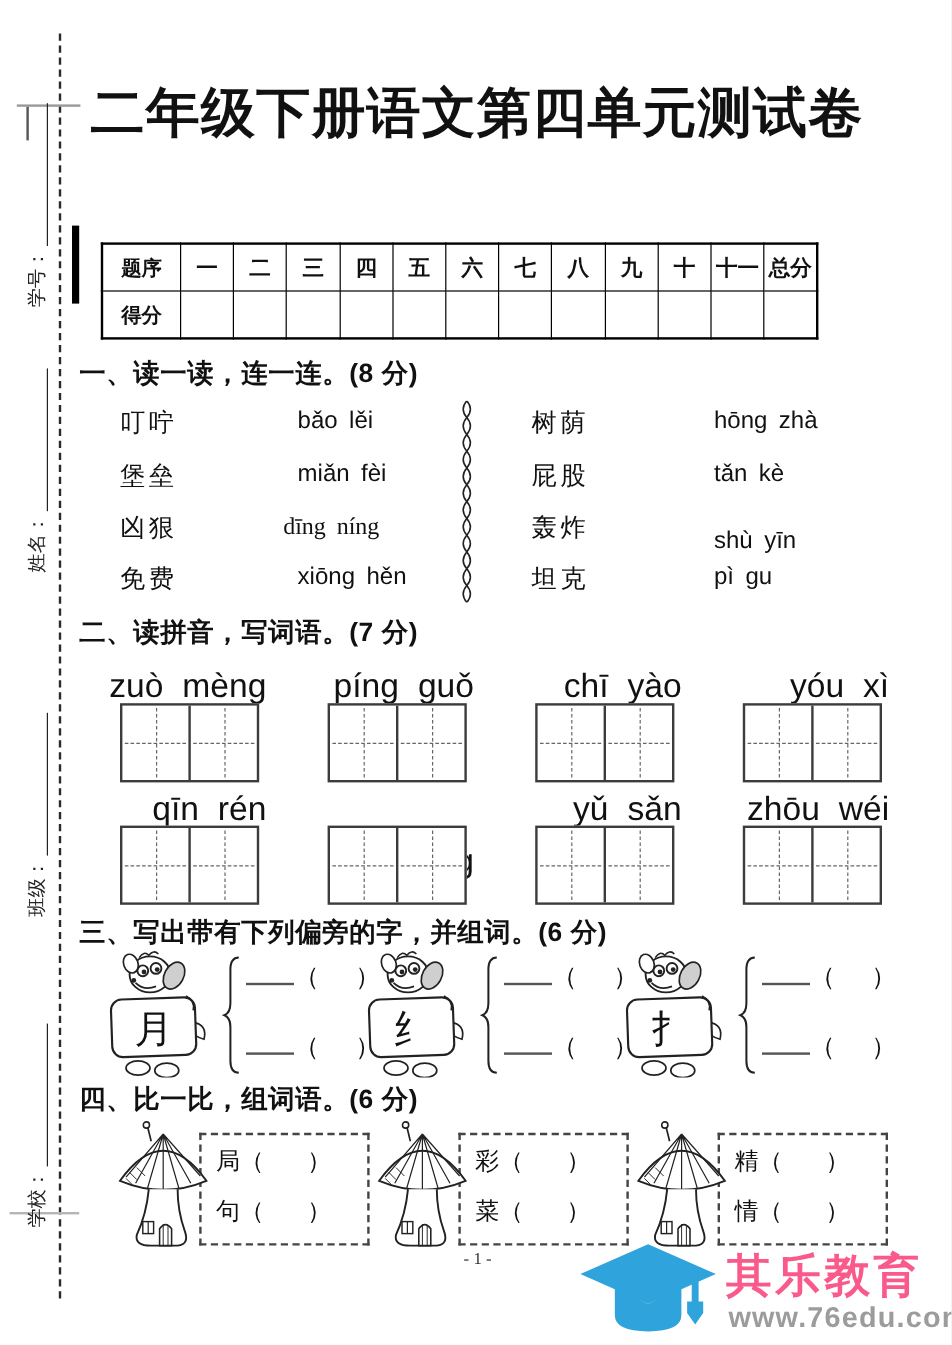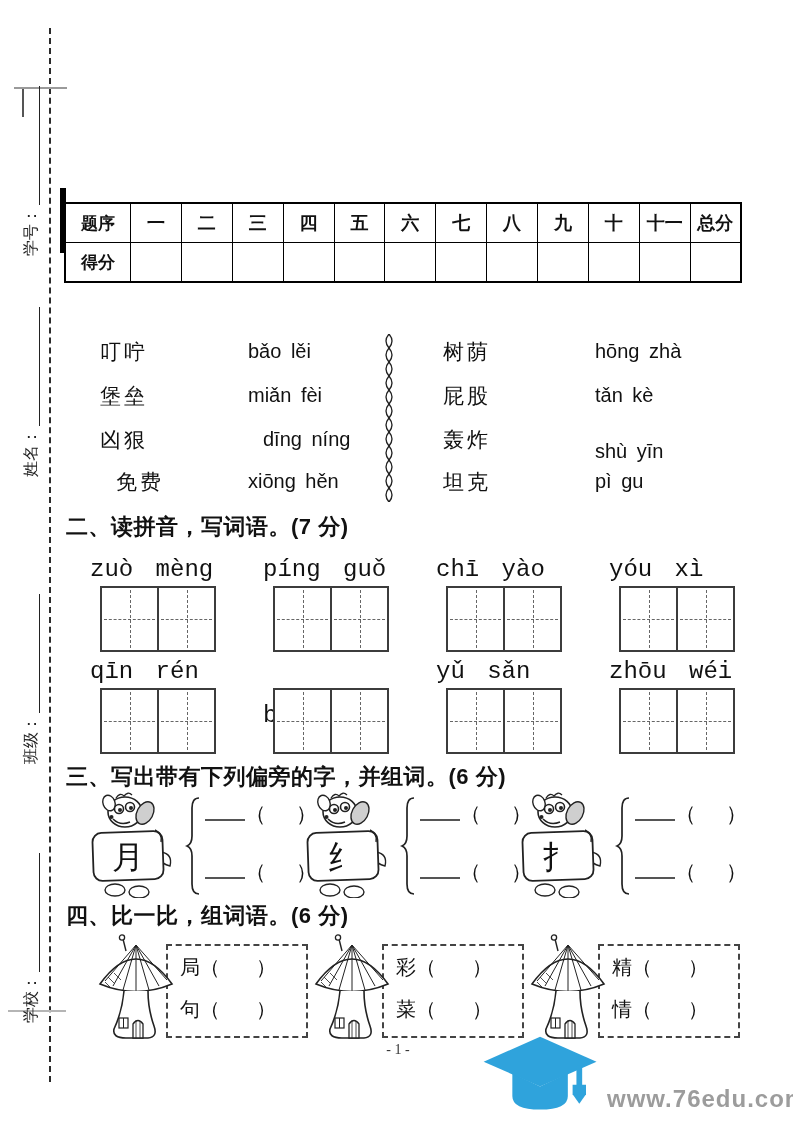--- a/index.html
+++ b/index.html
@@ -18,38 +18,38 @@
   .side-field .sline{flex:1;border-bottom:1.6px solid #222;height:14px;margin-left:3px;margin-bottom:2px;}
 
   
   .doc-title{position:absolute;left:70px;top:64px;width:655px;text-align:center;
              font-size:45px;font-weight:bold;letter-spacing:1px;}
   .doc-subtitle{position:absolute;left:70px;top:147px;width:655px;text-align:center;
                 font-size:20px;font-weight:bold;}
   .doc-subtitle span{margin:0 18px;}
 
   
-  table.score{position:absolute;left:64px;top:202px;width:678px;border-collapse:collapse;
+  table.score{position:absolute;left:84px;top:202px;width:598px;border-collapse:collapse;
               table-layout:fixed;border:2.5px solid #000;}
   table.score td{border:1.5px solid #000;height:38px;text-align:center;vertical-align:middle;
                  font-weight:bold;font-size:18px;padding:0;}
   table.score td.lbl{font-size:17px;}
 
   
   .sec-title{position:absolute;left:66px;font-size:22px;font-weight:bold;
              font-family:"Liberation Sans", sans-serif;letter-spacing:.5px;}
 
   
   .m-word{position:absolute;font-size:21px;letter-spacing:3px;}
   .m-pinyin{position:absolute;font-size:20px;font-family:"Liberation Sans", sans-serif;word-spacing:4px;}
   .chain{position:absolute;left:383px;top:334px;}
 
   
-  .py-label{position:absolute;width:132px;text-align:left;font-size:24px;
-            font-family:Liberation Mono, monospace;word-spacing:8px;}
+  .py-label{position:absolute;width:132px;text-align:right;font-size:28px;
+            font-family:Liberation Sans, sans-serif;word-spacing:8px;}
   .wgrid{position:absolute;width:112px;height:62px;border:2px solid #3c3c3c;display:flex;background:#fff;}
   .wcell{flex:1;position:relative;}
   .wcell + .wcell{border-left:2px solid #3c3c3c;}
   .wcell .vdash{position:absolute;left:50%;top:2px;bottom:2px;width:0;border-left:1.5px dashed #666;}
   .wcell .hdash{position:absolute;top:50%;left:2px;right:2px;height:0;border-top:1.5px dashed #666;}
 
   
   .rad-unit{position:absolute;width:215px;height:108px;}
   .rad-unit svg.dog{position:absolute;left:0;top:0;}
   .rad-unit svg.brace{position:absolute;left:100px;top:4px;}
@@ -93,20 +93,21 @@
   </div>
   <div class="side-field" style="top:668px;">
     <span>班级：</span>
     <span class="sline"></span>
   </div>
   <div class="side-field" style="top:927px;">
     <span>学校：</span>
     <span class="sline"></span>
   </div>
 
+  <div class="doc-title">二年级下册语文第四单元测试卷</div>
 
   <table class="score">
     <tbody>
         <tr>
       <td class="lbl" style="width:64px;">题序</td>
       <td>一</td>
       <td>二</td>
       <td>三</td>
       <td>四</td>
       <td>五</td>
@@ -129,28 +130,29 @@
       <td></td>
           <td></td>
       <td></td>
           <td></td>
       <td></td>
           <td></td>
     </tr>
   </tbody>
     </table>
 
+  <div class="sec-title" style="top:296px;">一、读一读，连一连。(8 分)</div>
 
   <div class="m-word" style="left:100px;top:338px;">叮咛</div>
   <div class="m-pinyin" style="left:248px;top:340px;">bǎo lěi</div>
   <div class="m-word" style="left:100px;top:382px;">堡垒</div>
   <div class="m-pinyin" style="left:248px;top:384px;">miǎn fèi</div>
   <div class="m-word" style="left:100px;top:426px;">凶狠</div>
-  <div class="m-pinyin" style="left:263px;top:428px;">dīng níng</div>
-  <div class="m-word" style="left:100px;top:468px;margin-left:16px;">免费</div>
+  <div class="m-pinyin" style="left:236px;top:428px;font-family:Liberation Serif, serif;">dīng níng</div>
+  <div class="m-word" style="left:100px;top:468px;">免费</div>
   <div class="m-pinyin" style="left:248px;top:470px;">xiōng hěn</div>
 
   <svg class="chain" width="12" height="168" viewBox="0 0 12 168">
     <path d="M6 0 Q0 7 6 14 Q12 21 6 28 Q0 35 6 42 Q12 49 6 56 Q0 63 6 70 Q12 77 6 84 Q0 91 6 98 Q12 105 6 112 Q0 119 6 126 Q12 133 6 140 Q0 147 6 154 Q12 161 6 168" fill="none" stroke="#222" stroke-width="1.3"></path>
     <path d="M6 0 Q12 7 6 14 Q0 21 6 28 Q12 35 6 42 Q0 49 6 56 Q12 63 6 70 Q0 77 6 84 Q12 91 6 98 Q0 105 6 112 Q12 119 6 126 Q0 133 6 140 Q12 147 6 154 Q0 161 6 168" fill="none" stroke="#222" stroke-width="1.3"></path>
   </svg>
 
   <div class="m-word" style="left:443px;top:338px;">树荫</div>
   <div class="m-pinyin" style="left:595px;top:340px;">hōng zhà</div>
   <div class="m-word" style="left:443px;top:382px;">屁股</div>
@@ -414,15 +416,16 @@
   </svg>
 
   <div class="page-num">- 1 -</div>
 
   <svg class="brand-cap" width="128" height="88" viewBox="0 0 130 92">
     <path d="M34 42 L34 66 Q34 80 63 80 Q92 80 92 66 L92 42 L63 56 Z" fill="var(--brand-blue,#2fa3dc)"></path>
     <polygon points="63,4 122,30 63,56 4,30" fill="var(--brand-blue,#2fa3dc)"></polygon>
     <rect x="101" y="34" width="6" height="22" rx="2" fill="var(--brand-blue,#2fa3dc)"></rect>
     <path d="M97 54 h14 v10 l-7 10 l-7 -10 z" fill="var(--brand-blue,#2fa3dc)"></path>
   </svg>
+  <div class="brand-name">其乐教育</div>
   <div class="brand-url">www.76edu.com</div>
 
 </div>
 
 </body></html>

